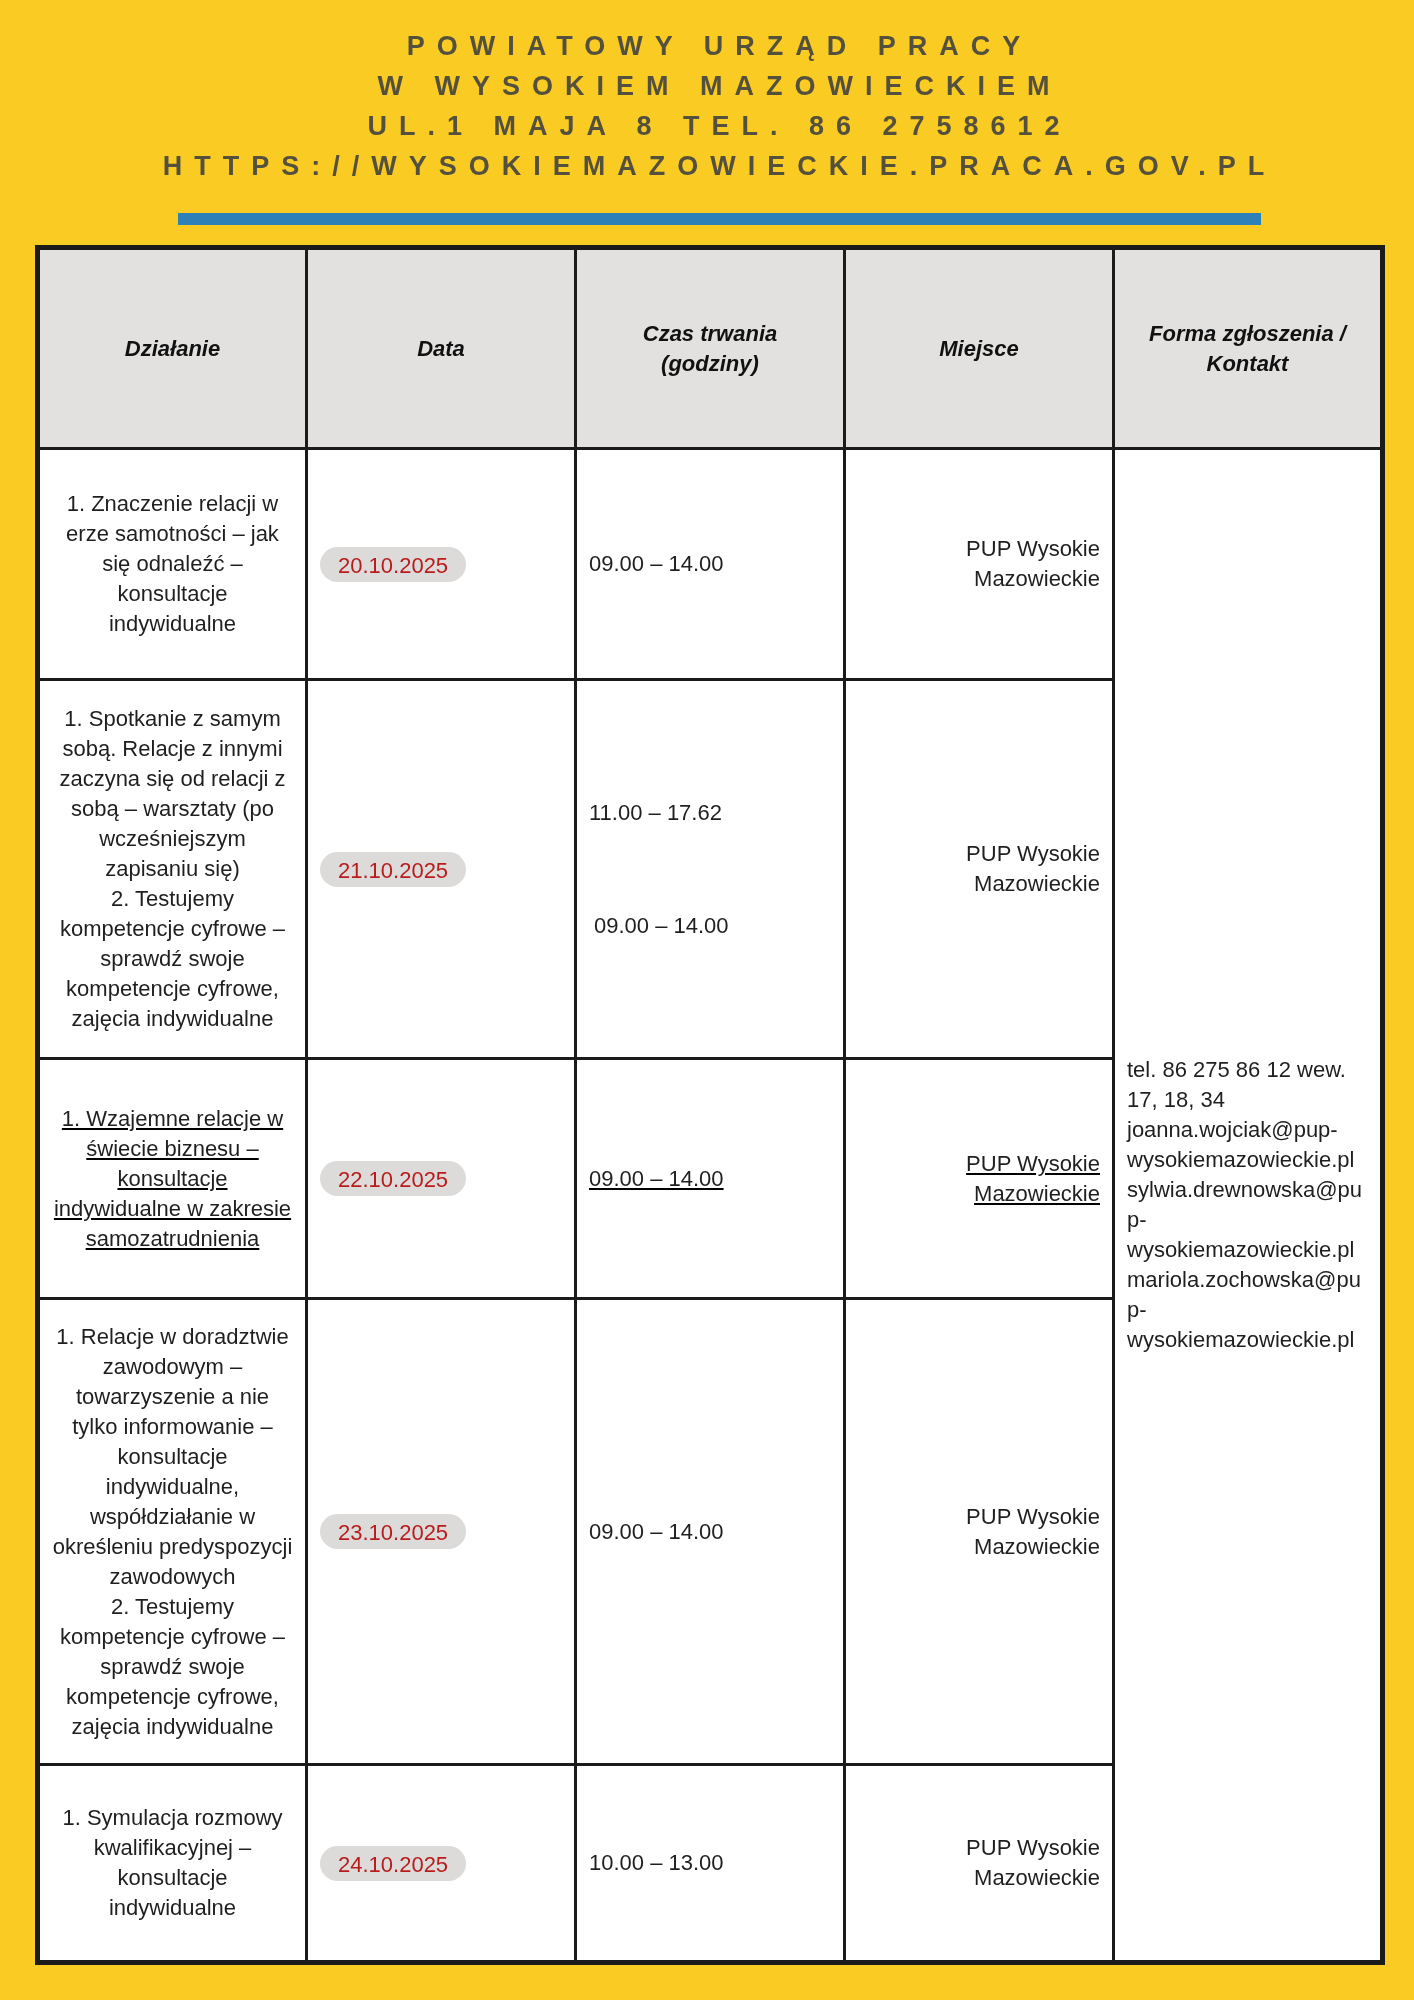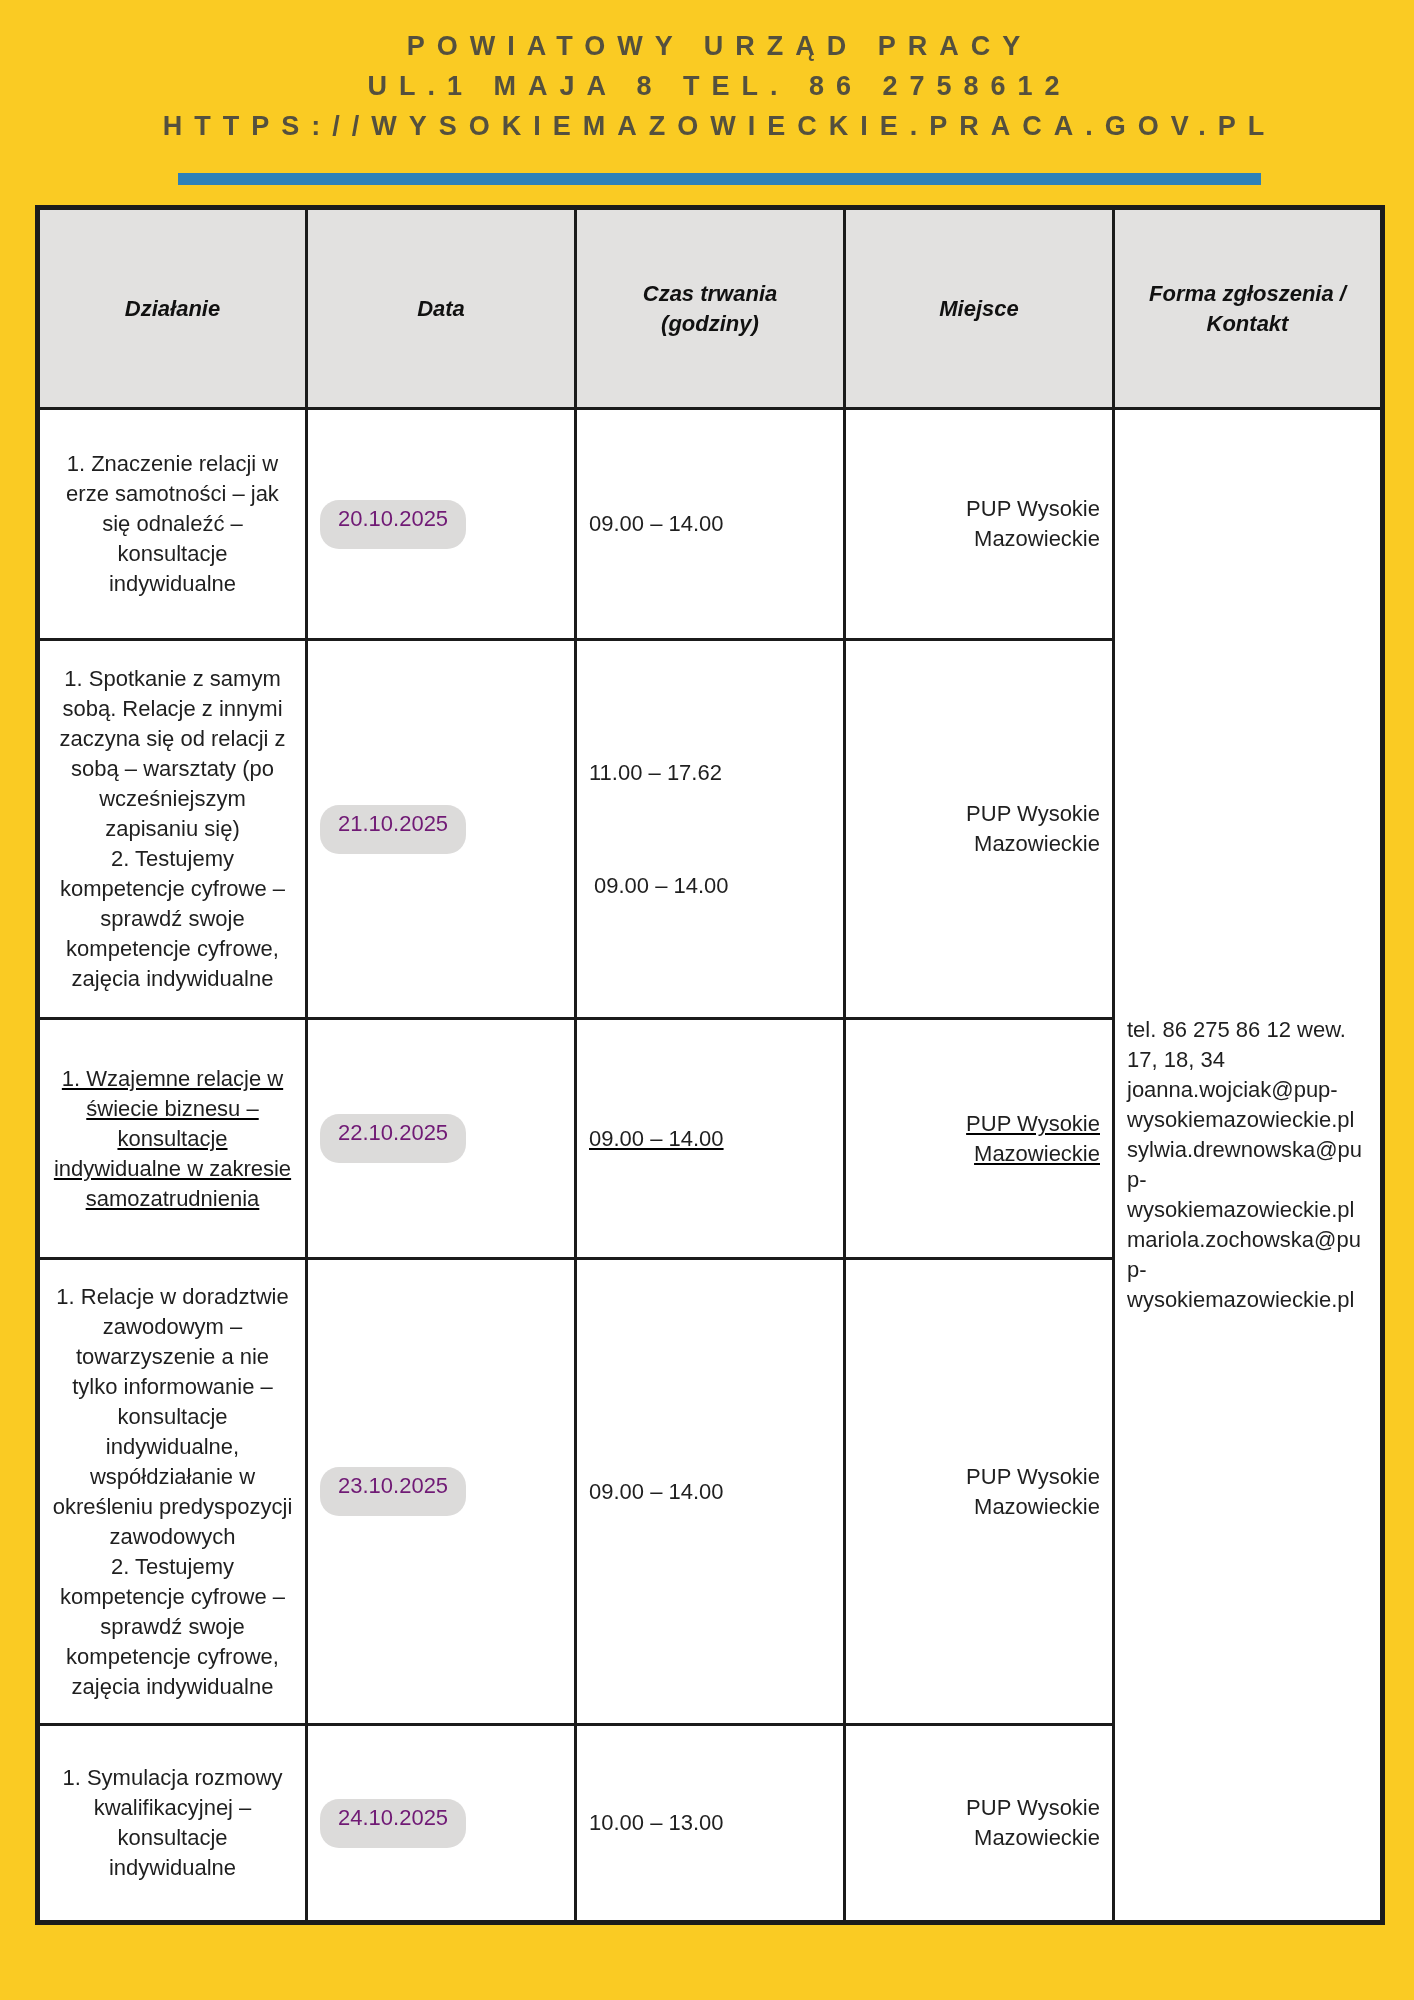--- a/index.html
+++ b/index.html
@@ -59,33 +59,34 @@
   td.action  { text-align: center; white-space: pre-line; padding: 8px 10px 8px 13px; }
   td.date    { text-align: left; padding-left: 12px; }
   td.time    { text-align: left; padding-left: 11px; margin-top: 8px; }
   td.place   { text-align: right; padding: 8px 24px; }
   td.contact { text-align: left; white-space: pre-line; padding: 8px 8px 8px 14px; }
 
   .pill {
     display: inline-block;
     background: #DCDBDA;
     border-radius: 19px;
-    padding: 4px 18px 15px 18px;
-    color: #701a75;
+    padding: 4px 18px 1px 18px;
+    color: #b91c1c;
   }
   .time-entry { white-space: nowrap; }
   .time-entry.second { margin-top: 83px; margin-left: 5px; }
 </style>
 </head>
 <body style="background: rgb(250, 203, 35);">
 
 <div class="page">
 
   <div class="masthead">
     <div class="title-line">POWIATOWY URZĄD PRACY</div>
+    <div class="title-line">W WYSOKIEM MAZOWIECKIEM</div>
     <div class="title-line">UL.1 MAJA 8 TEL. 86 2758612</div>
     <div class="title-line">HTTPS://WYSOKIEMAZOWIECKIE.PRACA.GOV.PL</div>
     <div class="blue-bar"></div>
   </div>
 
   <table class="schedule">
     <colgroup>
         <col>
         <col>
         <col>

